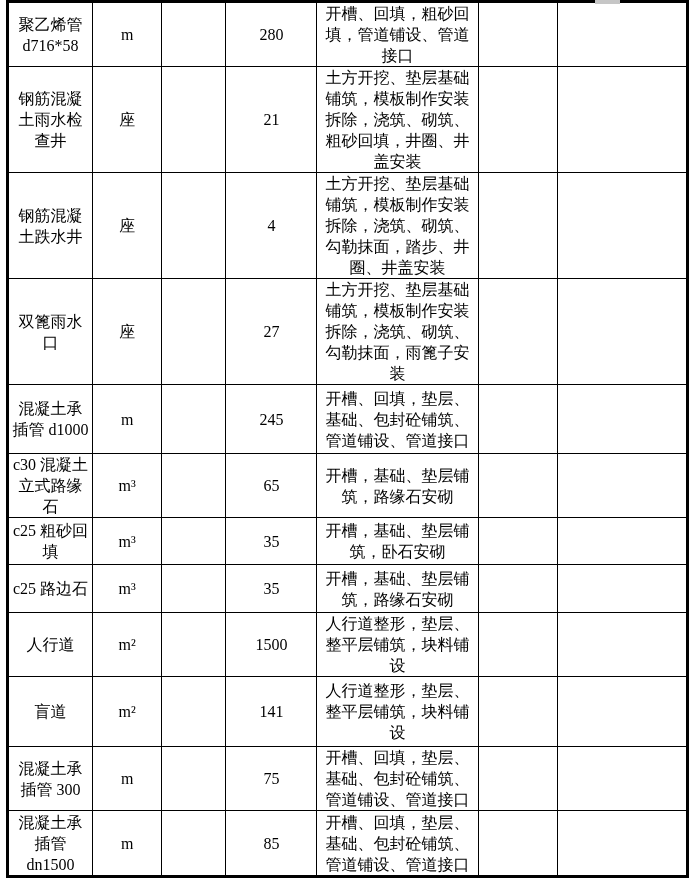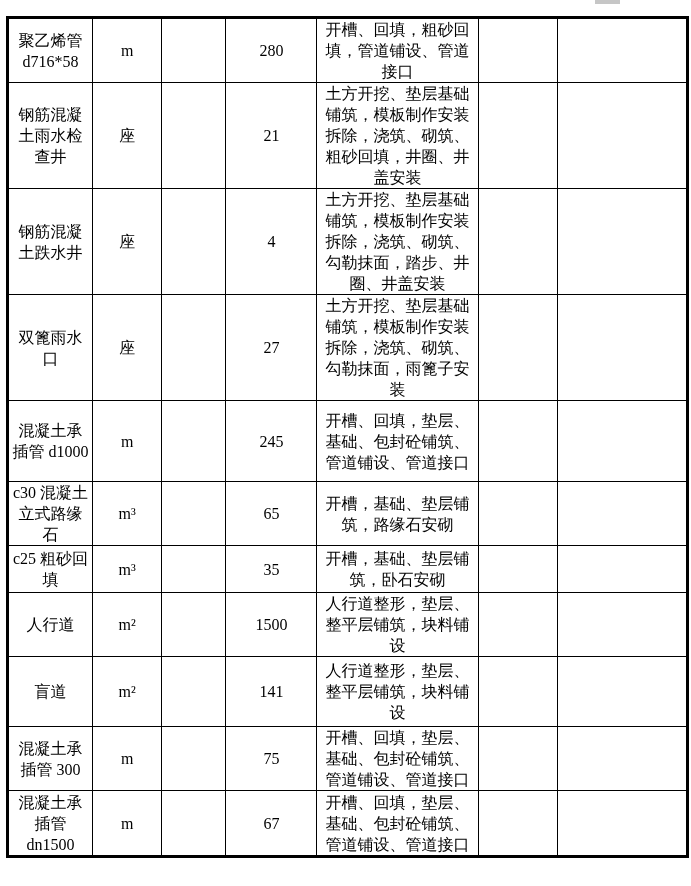--- a/index.html
+++ b/index.html
@@ -10,21 +10,21 @@
   body {
     width: 691px;
     height: 886px;
     position: relative;
     font-family: "Liberation Serif", "DejaVu Serif", serif;
     color: #000000;
   }
   .doc-table {
     position: absolute;
     left: 6px;
-    top: 16px;
+    top: 0;
     width: 683px;
     border-collapse: collapse;
     table-layout: fixed;
     border: 3px solid #000000;
   }
   .doc-table td {
     border: 1px solid #000000;
     font-size: 16px;
     line-height: 21px;
     text-align: center;
@@ -94,21 +94,21 @@
     </tr>
     <tr style="height:104px">
       <td>双篦雨水口</td>
       <td>座</td>
       <td></td>
       <td>27</td>
       <td>土方开挖、垫层基础铺筑，模板制作安装拆除，浇筑、砌筑、勾勒抹面，雨篦子安装</td>
       <td></td>
       <td></td>
     </tr>
-    <tr style="height:81px">
+    <tr style="height:69px">
       <td>混凝土承插管 d1000</td>
       <td>m</td>
       <td></td>
       <td>245</td>
       <td>开槽、回填，垫层、基础、包封砼铺筑、管道铺设、管道接口</td>
       <td></td>
       <td></td>
     </tr>
     <tr style="height:64px">
       <td>c30 混凝土立式路缘石</td>
@@ -118,20 +118,29 @@
       <td>开槽，基础、垫层铺筑，路缘石安砌</td>
       <td></td>
       <td></td>
     </tr>
     <tr style="height:47px">
       <td>c25 粗砂回填</td>
       <td>m³</td>
       <td></td>
       <td>35</td>
       <td>开槽，基础、垫层铺筑，卧石安砌</td>
+      <td></td>
+      <td></td>
+    </tr>
+    <tr style="height:48px">
+      <td>c25 路边石</td>
+      <td>m³</td>
+      <td></td>
+      <td>35</td>
+      <td>开槽，基础、垫层铺筑，路缘石安砌</td>
       <td></td>
       <td></td>
     </tr>
     <tr style="height:58px">
       <td>人行道</td>
       <td>m²</td>
       <td></td>
       <td>1500</td>
       <td>人行道整形，垫层、整平层铺筑，块料铺设</td>
       <td></td>
@@ -152,19 +161,19 @@
       <td></td>
       <td>75</td>
       <td>开槽、回填，垫层、基础、包封砼铺筑、管道铺设、管道接口</td>
       <td></td>
       <td></td>
     </tr>
     <tr style="height:66px">
       <td>混凝土承插管 dn1500</td>
       <td>m</td>
       <td></td>
-      <td>67</td>
+      <td>85</td>
       <td>开槽、回填，垫层、基础、包封砼铺筑、管道铺设、管道接口</td>
       <td></td>
       <td></td>
     </tr>
   </tbody>
 </table>
 
 </body></html>

